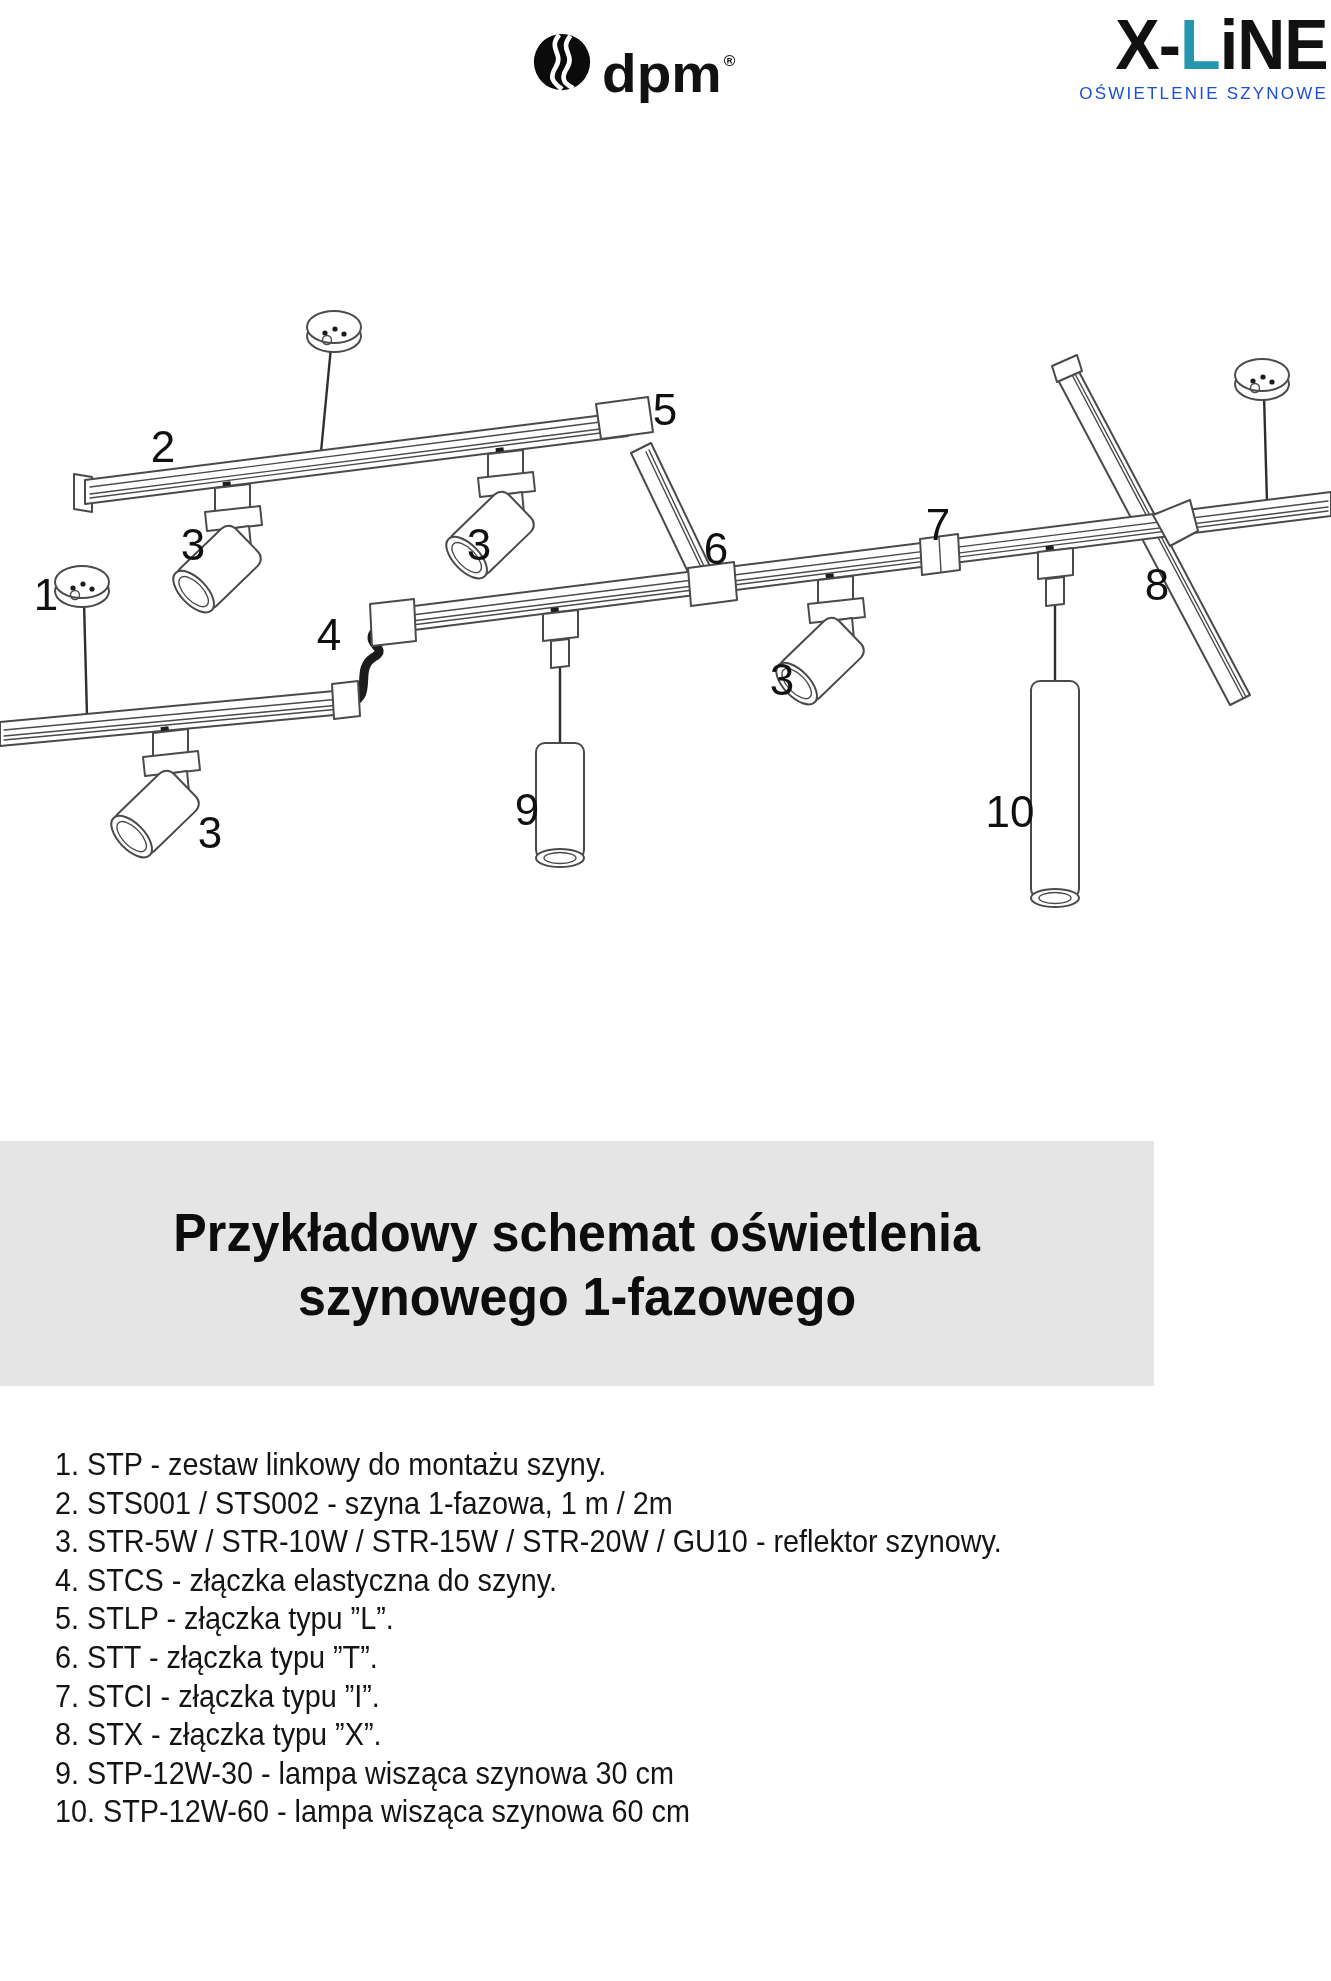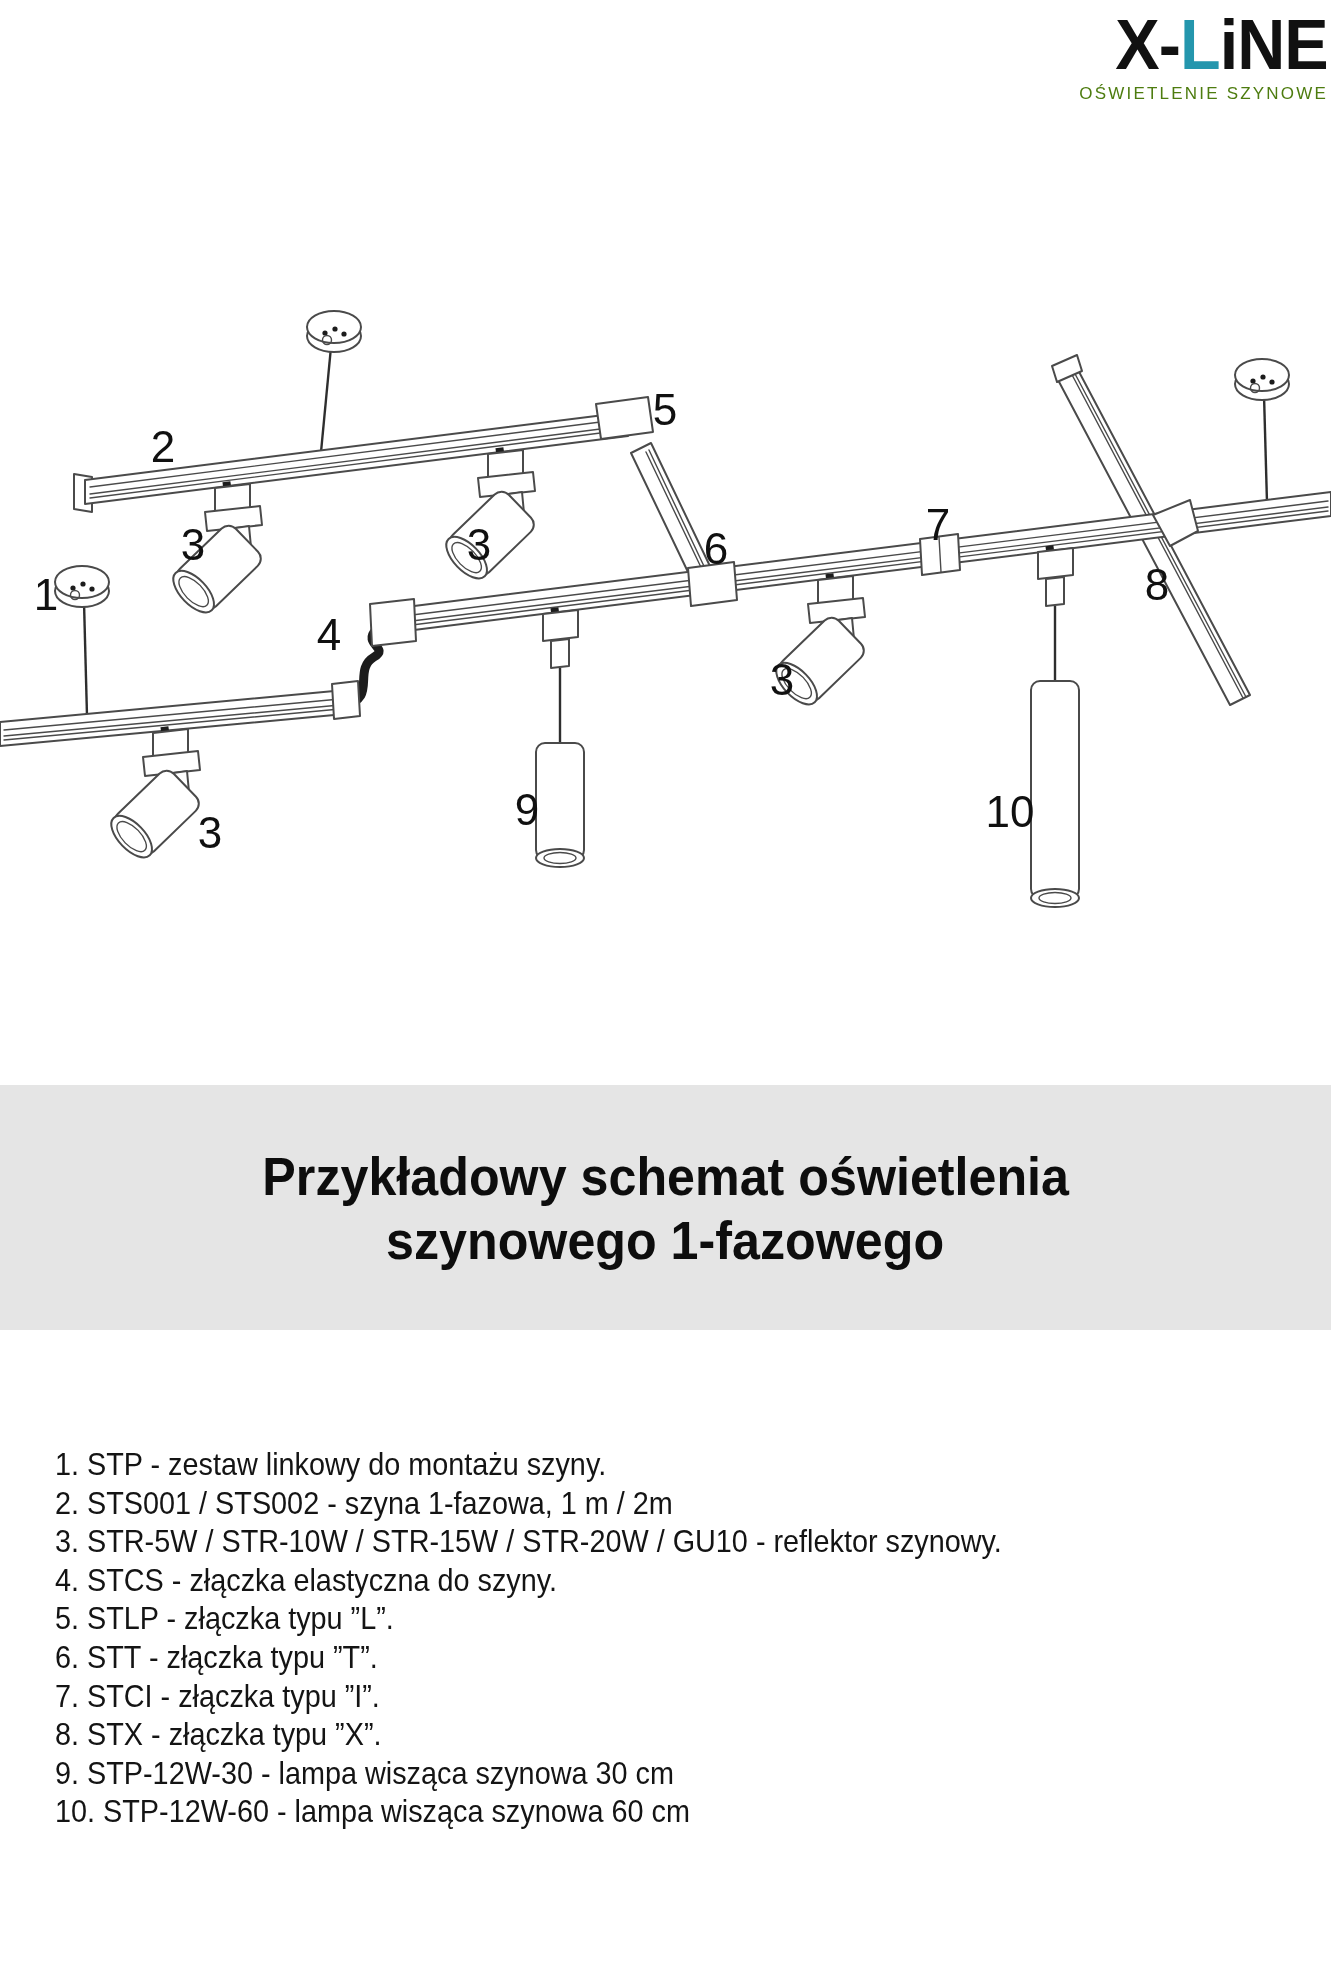--- a/index.html
+++ b/index.html
@@ -11,44 +11,52 @@
   .header{position:relative;height:110px;}
   .dpm-logo{position:absolute;left:532px;top:32px;display:flex;align-items:flex-start;}
   .dpm-icon{width:60px;height:60px;display:block;}
   .dpm-text{font-size:54px;font-weight:700;letter-spacing:0px;line-height:58px;margin-left:10px;
             transform:scaleX(1.05);transform-origin:0 50%;}
   .dpm-reg{font-size:15px;font-weight:700;vertical-align:26px;margin-left:2px;}
   .xline{position:absolute;right:3px;top:12px;text-align:right;}
   .xline-name{font-size:70px;font-weight:700;letter-spacing:-1px;line-height:66px;
               transform:scaleX(0.95);transform-origin:100% 50%;white-space:nowrap;}
   .xline-accent{color:#2496ad;}
-  .xline-sub{font-size:17px;letter-spacing:2.2px;color:#4d7c0f;margin-top:6px;white-space:nowrap;}
+  .xline-sub{font-size:17px;letter-spacing:2.2px;color:#1d4ed8;margin-top:6px;white-space:nowrap;}
   
   .diagram{display:block;}
   .wh{fill:#ffffff;stroke:#4a4a4a;stroke-width:2;stroke-linejoin:round;}
   .ln{fill:none;stroke:#4a4a4a;stroke-width:2;stroke-linecap:round;stroke-linejoin:round;}
   .tn{stroke-width:1.4;}
   .wire{fill:none;stroke:#2e2e2e;stroke-width:2.4;}
   .cable{fill:none;stroke:#1c1c1c;stroke-width:9;stroke-linecap:round;}
   .dot{fill:#1c1c1c;stroke:none;}
   .callout{font-family:"Liberation Sans",sans-serif;font-size:44px;fill:#101010;text-anchor:middle;}
   
-  .banner{position:absolute;left:0;top:1085px;width:1331px;height:245px;background:#e5e5e5;
+  .banner{position:absolute;left:0;top:1141px;width:1154px;height:245px;background:#e5e5e5;
           display:flex;flex-direction:column;justify-content:center;align-items:center;}
   .banner h1{margin:0;font-size:54px;line-height:64px;font-weight:700;color:#0d0d0d;
              transform:scaleX(0.93);transform-origin:50% 50%;white-space:nowrap;}
   
   .parts{position:absolute;left:55px;top:1445px;width:1220px;
          font-size:32px;line-height:38.6px;color:#141414;
          transform:scaleX(0.9);transform-origin:0 0;white-space:nowrap;}
 </style>
 </head>
 <body>
 
 <div class="header">
+  <div class="dpm-logo">
+    <svg class="dpm-icon" viewBox="-32 -32 64 64">
+      <circle cx="0" cy="0" r="30" fill="#0b0b0b"></circle>
+      <path d="M -3,-29 C -16,-13 3,-10 -7,6 C -15,19 -7,23 0,29" fill="none" stroke="#ffffff" stroke-width="5"></path>
+      <path d="M 9,-28 C -4,-12 15,-9 5,7 C -3,20 5,24 12,28" fill="none" stroke="#ffffff" stroke-width="5"></path>
+    </svg>
+    <div class="dpm-text"><span>dpm</span><span class="dpm-reg">®</span></div>
+  </div>
   <div class="xline">
     <div class="xline-name"><span>X-</span><span class="xline-accent">L</span><span>i</span><span>NE</span></div>
     <div class="xline-sub">OŚWIETLENIE SZYNOWE</div>
   </div>
 </div>
 
 <svg class="diagram" id="diagram-svg" width="1331" height="975" viewBox="0 110 1331 975" xmlns="http://www.w3.org/2000/svg">
 
   <defs>
     <g id="spot">

